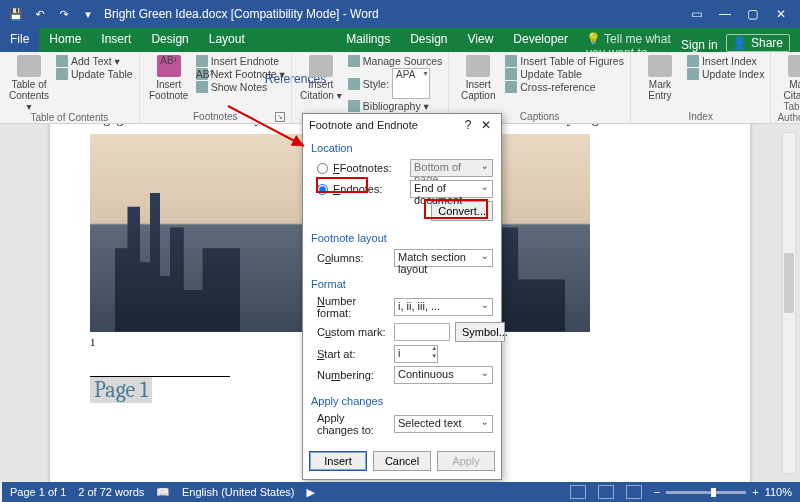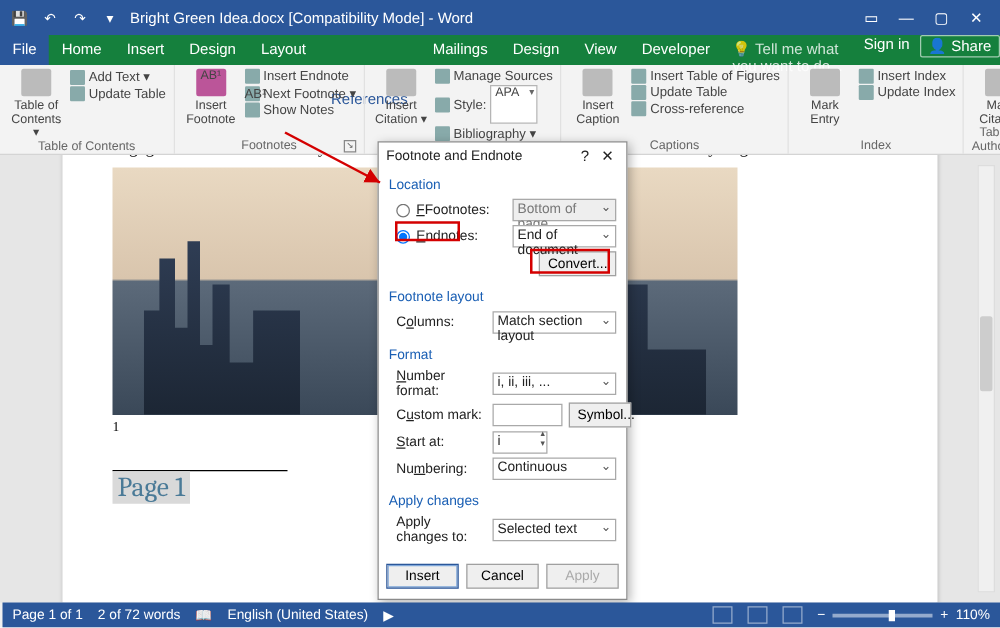--- a/index.html
+++ b/index.html
@@ -12,21 +12,21 @@
 .titlebar .title { flex: 1; text-align: left; }
 .titlebar .winbtns { display: flex; gap: 14px; padding: 0 12px; }
 .titlebar .winbtns span { width: 14px; text-align: center; font-size: 12px; cursor: default; }
 
 
 .menubar { height: 24px; background: #15803d; display: flex; align-items: stretch; font-size: 12px; color: #fff; }
 .menubar .tab { padding: 4px 10px; cursor: pointer; }
 .menubar .tab.file { background: #2b579a; }
 .menubar .tab.active { background: #f3f3f3; color: #2b579a; margin-top: 40px; }
 .menubar .tell { flex: 1; padding: 4px 8px; opacity: .8; }
-.menubar .right { display: flex; align-items: flex-start; gap: 8px; }
+.menubar .right { display: flex; align-items: flex-end; gap: 8px; padding-right: 10px; }
 .menubar .right .share { border: 1px solid rgba(255,255,255,.6); padding: 1px 6px; border-radius: 2px; }
 
 
 .ribbon { height: 72px; background: #f3f3f3; border-bottom: 1px solid #d4d4d4; display: flex; font-size: 11px; color: #444; }
 .ribbon .group { border-right: 1px solid #e1e1e1; padding: 3px 6px 0; display: flex; flex-direction: column; position: relative; }
 .ribbon .group .body { flex: 1; display: flex; gap: 4px; align-items: flex-start; }
 .ribbon .group .label { text-align: center; font-size: 10px; color: #666; padding-bottom: 1px; position: relative; }
 .ribbon .group .label .launcher { position: absolute; right: 0; bottom: 1px; width: 10px; height: 10px; border: 1px solid #888; font-size: 7px; line-height: 8px; text-align: center; }
 .ribbon .bigbtn { width: 46px; text-align: center; font-size: 10px; display: flex; flex-direction: column; align-items: center; gap: 2px; line-height: 1.1; }
 .ribbon .bigbtn .ic { width: 24px; height: 22px; background: #bbb; border-radius: 2px; }

